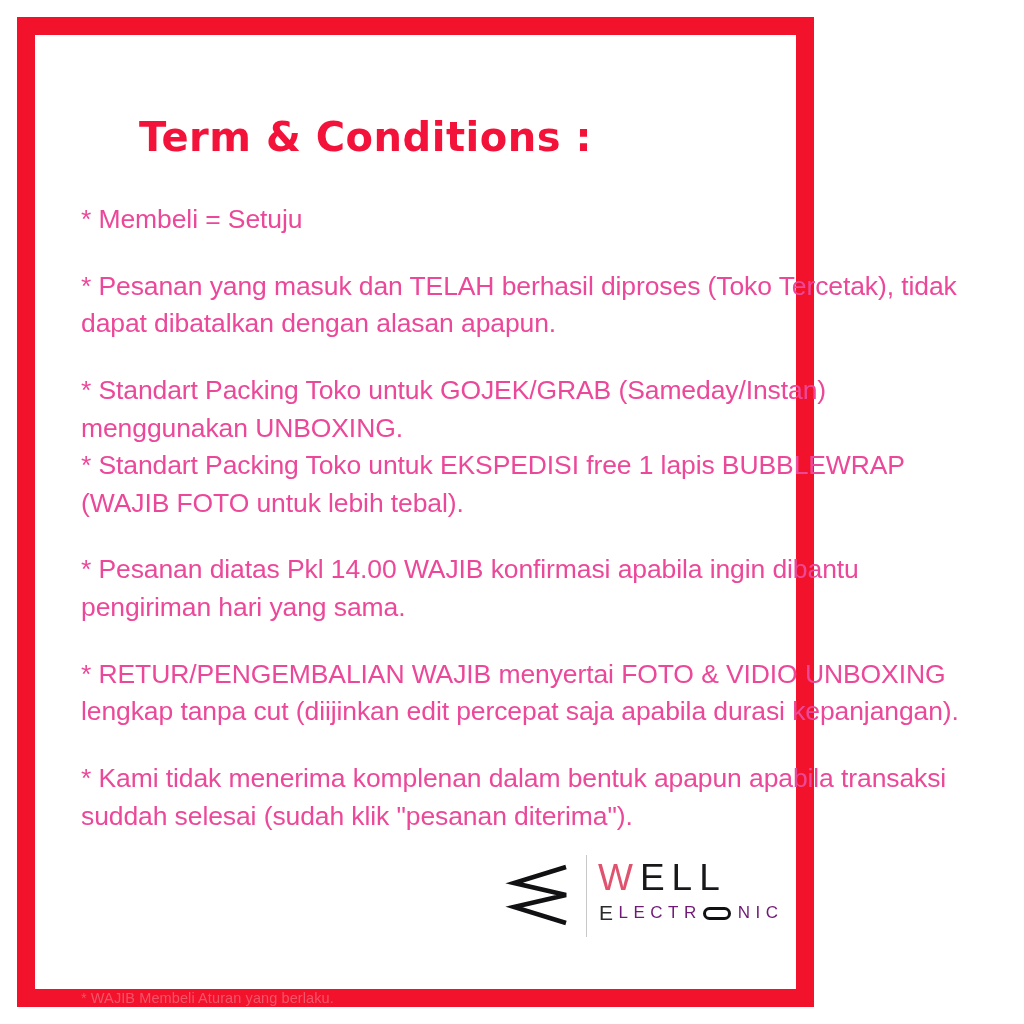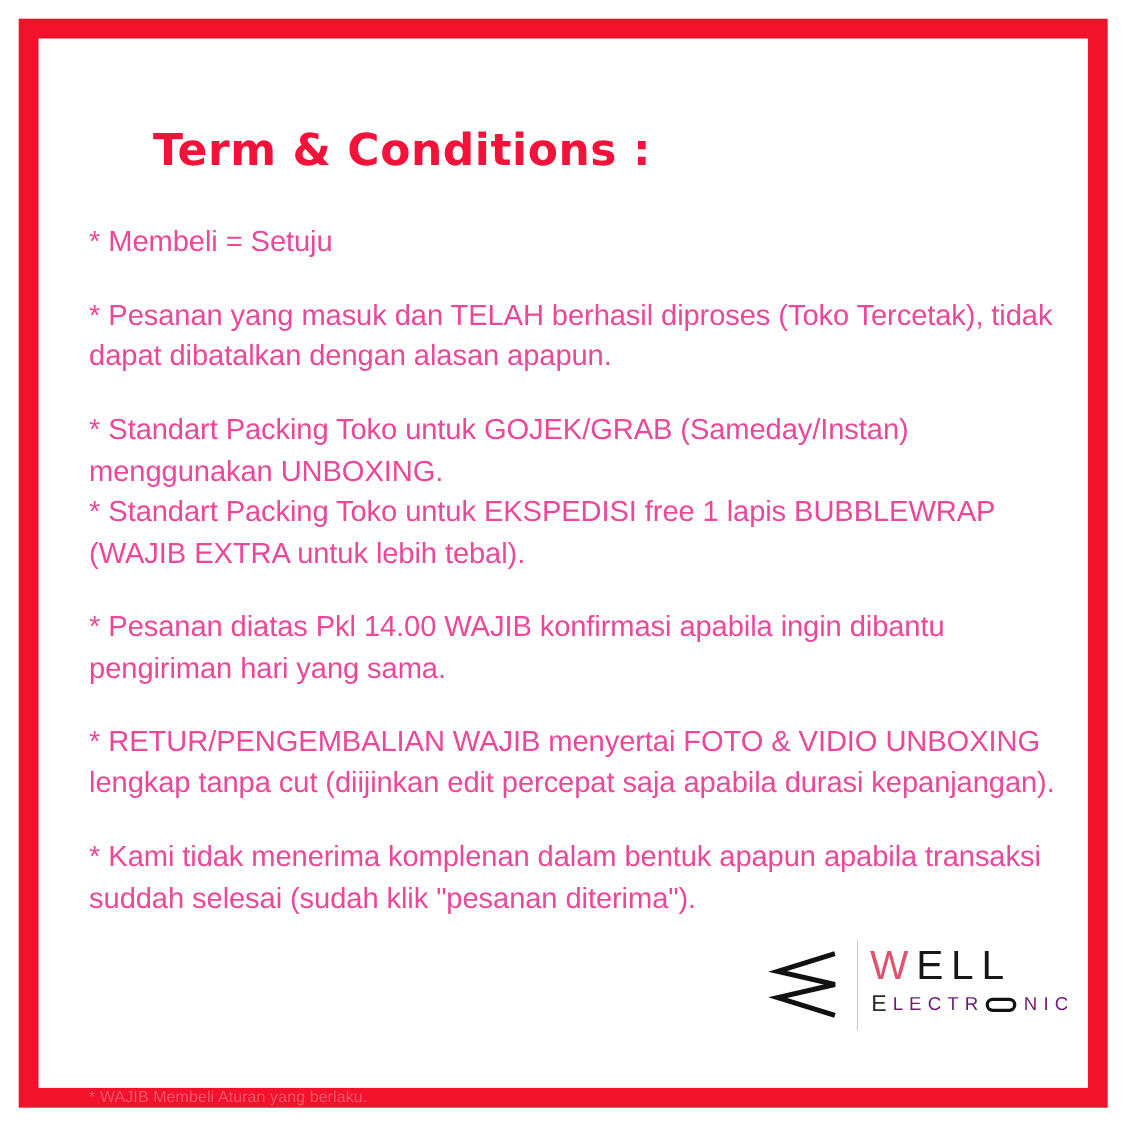--- a/index.html
+++ b/index.html
@@ -14,21 +14,21 @@
     background: #ffffff;
     overflow: hidden;
     font-family: "Liberation Sans", sans-serif;
     -webkit-font-smoothing: antialiased;
   }
   
   #frame {
     position: absolute;
     left: 17px;
     top: 17px;
-    width: 990px;
+    width: 797px;
     height: 990px;
     box-sizing: border-box;
     border: 18px solid #F3122B;
     background: #ffffff;
   }
   #inner {
     position: absolute;
     left: 46px;
     top: 60px;
     width: 930px;
@@ -156,21 +156,21 @@
 
       <p class="para para-gap-lg">
         <span class="para-line">* Pesanan yang masuk dan TELAH berhasil diproses (Toko Tercetak), tidak</span>
         <span class="para-line">dapat dibatalkan dengan alasan apapun.</span>
       </p>
 
       <p class="para para-gap-lg">
         <span class="para-line">* Standart Packing Toko untuk GOJEK/GRAB (Sameday/Instan)</span>
         <span class="para-line">menggunakan UNBOXING.</span>
         <span class="para-line">* Standart Packing Toko untuk EKSPEDISI free 1 lapis BUBBLEWRAP</span>
-        <span class="para-line">(WAJIB EXTRA untuk lebih tebal).</span>
+        <span class="para-line">(WAJIB FOTO untuk lebih tebal).</span>
       </p>
 
       <p class="para para-gap-lg">
         <span class="para-line">* Pesanan diatas Pkl 14.00 WAJIB konfirmasi apabila ingin dibantu</span>
         <span class="para-line">pengiriman hari yang sama.</span>
       </p>
 
       <p class="para para-gap-lg">
         <span class="para-line">* RETUR/PENGEMBALIAN WAJIB menyertai FOTO &amp; VIDIO UNBOXING</span>
         <span class="para-line">lengkap tanpa cut (diijinkan edit percepat saja apabila durasi kepanjangan).</span>

